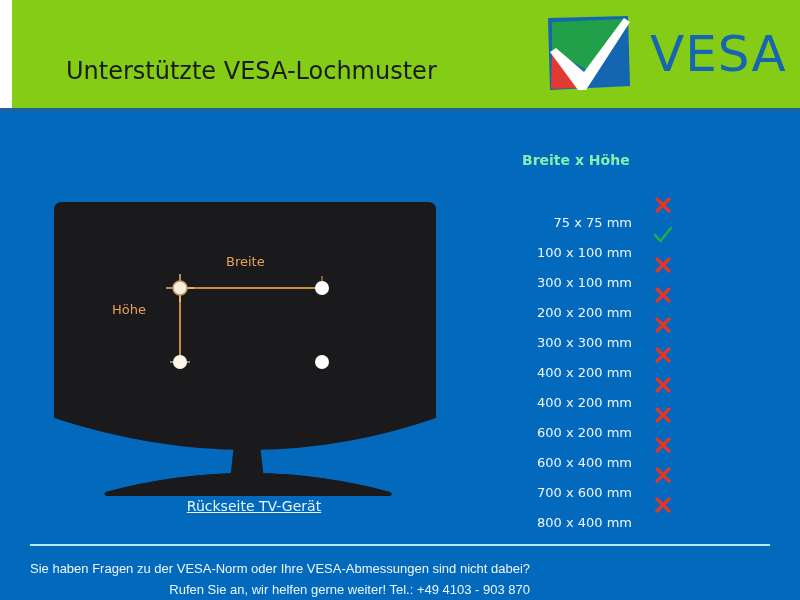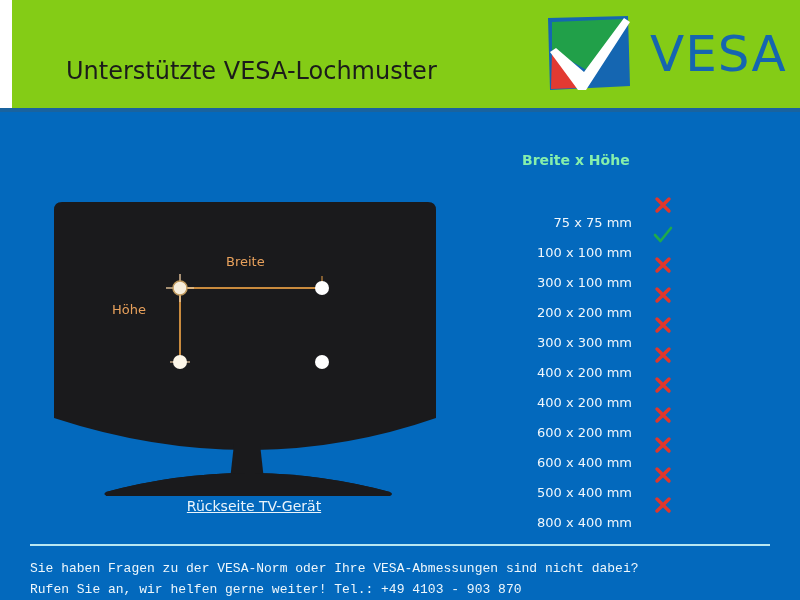--- a/index.html
+++ b/index.html
@@ -172,25 +172,26 @@
     left: 30px;
     top: 436px;
     width: 740px;
     height: 2px;
     background: #b9e7f2;
   }
   #footer-text {
     position: absolute;
     left: 30px;
     top: 450px;
-    font-family: Liberation Mono, monospace;
+    font-family: Liberation Sans, sans-serif;
     font-size: 13px;
     color: #eef7fc;
     line-height: 21px;
     white-space: nowrap;
+    text-align: right;
   }
   #footer-text div { white-space: nowrap; }
 </style>
 </head>
 <body>
 
 <div id="page">
 
   <div id="header">
 
@@ -328,21 +329,21 @@
           </div>
           <div class="vesa-row">
             <div class="vesa-size">600 x 400 mm</div>
             <div class="vesa-mark">
               <svg width="22" height="22" viewBox="0 0 22 22">
                 <path d="M5 5 L17 17 M17 5 L5 17" fill="none" stroke="#e0372c" stroke-width="3.4" stroke-linecap="round"></path>
               </svg>
             </div>
           </div>
           <div class="vesa-row">
-            <div class="vesa-size">500 x 400 mm</div>
+            <div class="vesa-size">700 x 600 mm</div>
             <div class="vesa-mark">
               <svg width="22" height="22" viewBox="0 0 22 22">
                 <path d="M5 5 L17 17 M17 5 L5 17" fill="none" stroke="#e0372c" stroke-width="3.4" stroke-linecap="round"></path>
               </svg>
             </div>
           </div>
           <div class="vesa-row">
             <div class="vesa-size">800 x 400 mm</div>
             <div class="vesa-mark">
               <svg width="22" height="22" viewBox="0 0 22 22">

